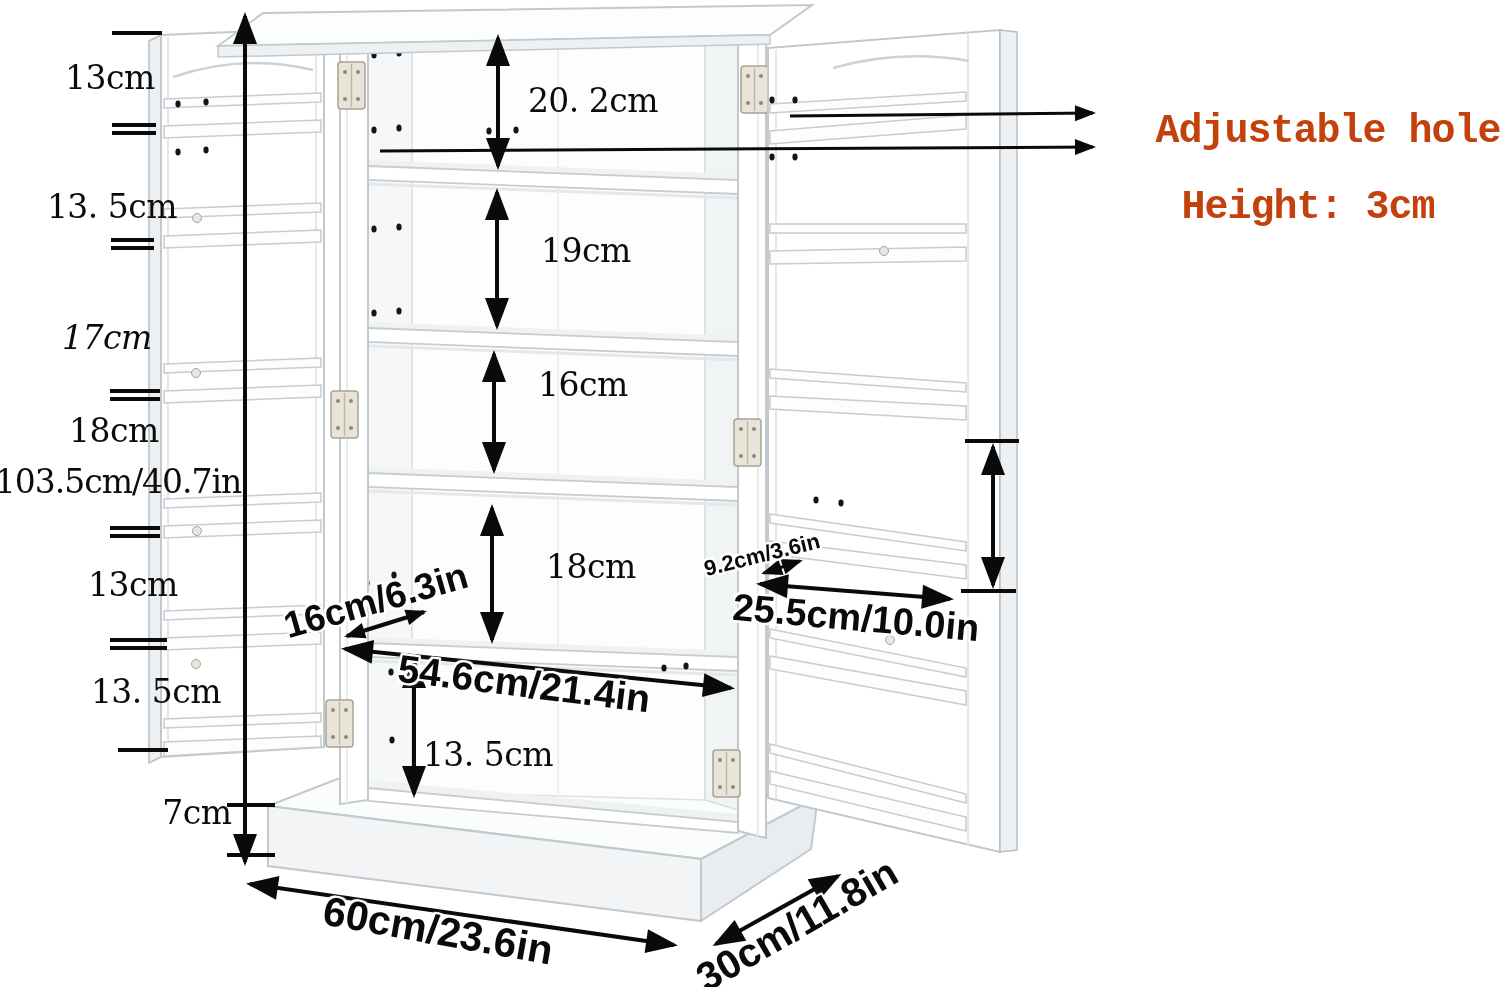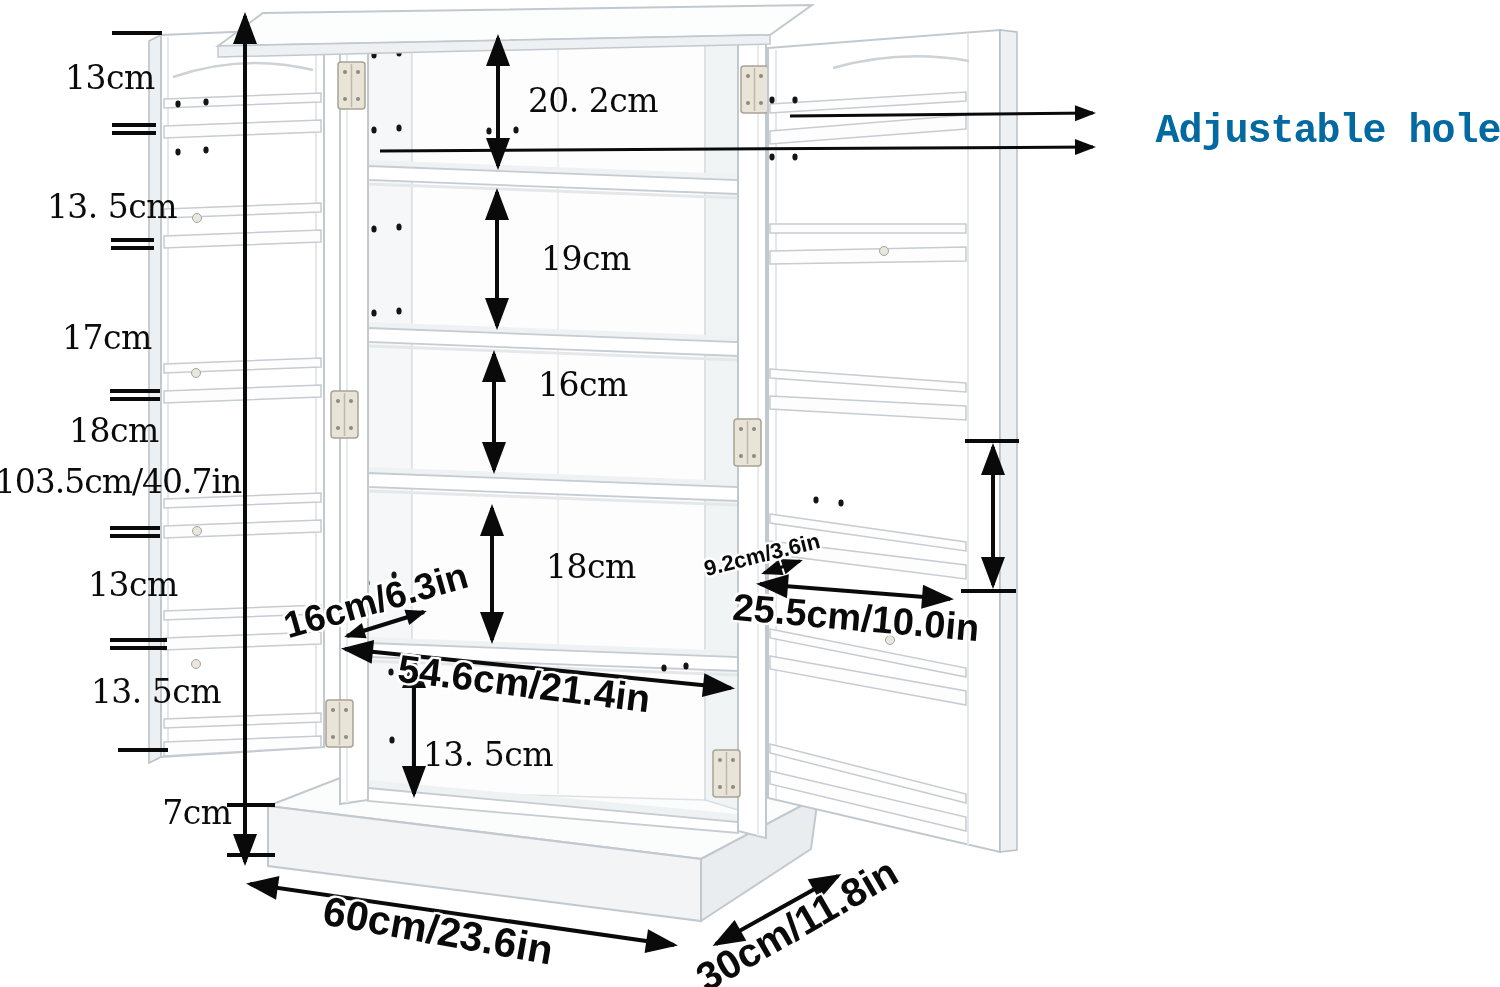--- a/index.html
+++ b/index.html
@@ -7,21 +7,21 @@
        font-family:"Liberation Sans",sans-serif;}
   .stage{position:absolute;left:0;top:0;width:1212px;height:987px;background:#fff;}
   svg{position:absolute;left:0;top:0;}
   .lbl{position:absolute;white-space:nowrap;transform:translate(-50%,-50%);color:#0b0b0b;}
   .s{font-family:"DejaVu Serif","Liberation Serif",serif;font-size:33px;letter-spacing:-0.5px;}
   .s-big{font-family:"DejaVu Serif","Liberation Serif",serif;font-size:33px;letter-spacing:-1px;}
   .b{font-family:"Liberation Sans",sans-serif;font-weight:700;color:#0a0a0a;
      text-shadow:-2px 0 0 #fff,2px 0 0 #fff,0 -2px 0 #fff,0 2px 0 #fff,
                  -2px -2px 0 #fff,2px 2px 0 #fff,-2px 2px 0 #fff,2px -2px 0 #fff,0 0 5px #fff;}
   .m{font-family:"Liberation Mono","DejaVu Sans Mono",monospace;font-weight:700;
-     font-size:40px;letter-spacing:-1px;color:#0369a1;}
+     font-size:40px;letter-spacing:-1px;color:#c2410c;}
 </style>
 </head>
 <body>
 
 <div class="stage">
 
 <svg width="1500" height="987" viewBox="0 0 1500 987">
   <defs>
     <marker id="ah" markerUnits="userSpaceOnUse" markerWidth="36" markerHeight="26" refX="29" refY="13" orient="auto-start-reverse">
       <path d="M1,1 L33,13 L1,25 Z" fill="#0a0a0a"></path>
@@ -256,35 +256,36 @@
     <line x1="790" y1="116" x2="1093" y2="113" stroke-width="3" marker-end="url(#ahs)"></line>
     <line x1="380" y1="151" x2="1093" y2="147" stroke-width="3" marker-end="url(#ahs)"></line>
 
     <line x1="250" y1="884" x2="674" y2="945" marker-start="url(#ah)" marker-end="url(#ah)"></line>
     <line x1="716" y1="944" x2="838" y2="876" marker-start="url(#ah)" marker-end="url(#ah)"></line>
   </g>
 </svg>
 
 <div class="lbl s" style="left:110px;top:77px;">13cm</div>
 <div class="lbl s" style="left:112px;top:206px;">13. 5cm</div>
-<div class="lbl s" style="left:107px;top:337px;">17cm</div>
+<div class="lbl s" style="left:107px;top:337px;font-style:italic;">17cm</div>
 <div class="lbl s" style="left:114px;top:430px;">18cm</div>
 <div class="lbl s-big" style="left:118px;top:481px;">103.5cm/40.7in</div>
 <div class="lbl s" style="left:133px;top:584px;">13cm</div>
 <div class="lbl s" style="left:156px;top:691px;">13. 5cm</div>
 <div class="lbl s" style="left:197px;top:812px;">7cm</div>
 
 <div class="lbl s" style="left:593px;top:100px;">20. 2cm</div>
-<div class="lbl s" style="left:586px;top:250px;margin-top:8px;">19cm</div>
+<div class="lbl s" style="left:586px;top:250px;">19cm</div>
 <div class="lbl s" style="left:583px;top:384px;">16cm</div>
 <div class="lbl s" style="left:591px;top:566px;">18cm</div>
 <div class="lbl s" style="left:488px;top:754px;">13. 5cm</div>
 
 <div class="lbl b" style="left:376px;top:601px;font-size:37px;transform:translate(-50%,-50%) rotate(-16deg);">16cm/6.3in</div>
 <div class="lbl b" style="left:762px;top:555px;font-size:22px;transform:translate(-50%,-50%) rotate(-14deg);">9.2cm/3.6in</div>
 <div class="lbl b" style="left:856px;top:618px;font-size:38px;transform:translate(-50%,-50%) rotate(5deg);">25.5cm/10.0in</div>
 <div class="lbl b" style="left:524px;top:684px;font-size:39px;transform:translate(-50%,-50%) rotate(7deg);">54.6cm/21.4in</div>
 <div class="lbl b" style="left:438px;top:931px;font-size:41px;transform:translate(-50%,-50%) rotate(10deg);">60cm/23.6in</div>
 <div class="lbl b" style="left:797px;top:925px;font-size:40px;transform:translate(-50%,-50%) rotate(-30deg);">30cm/11.8in</div>
 
 <div class="lbl m" style="left:1328px;top:131px;">Adjustable hole</div>
+<div class="lbl m" style="left:1308px;top:207px;">Height: 3cm</div>
 
 </div>
 
 </body></html>

